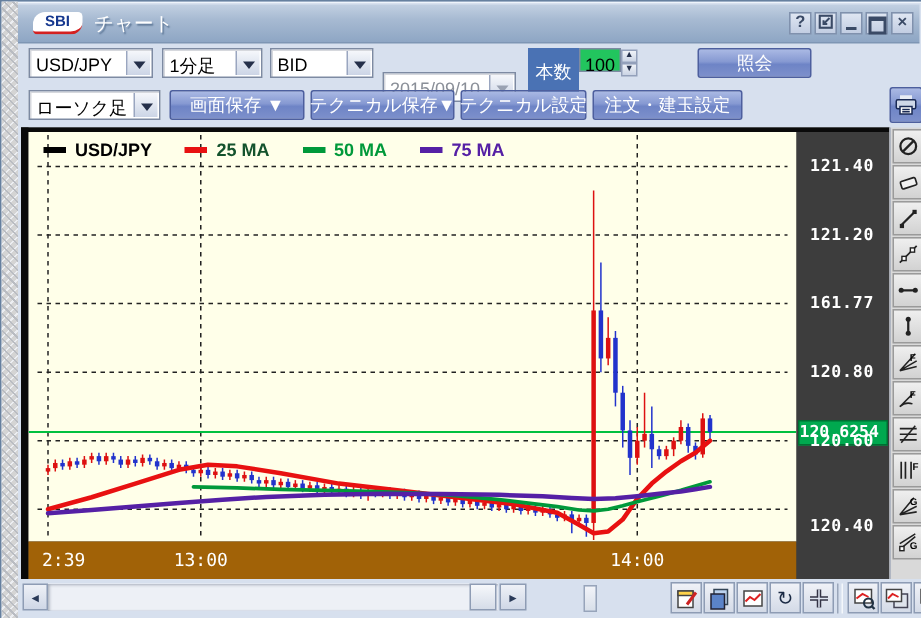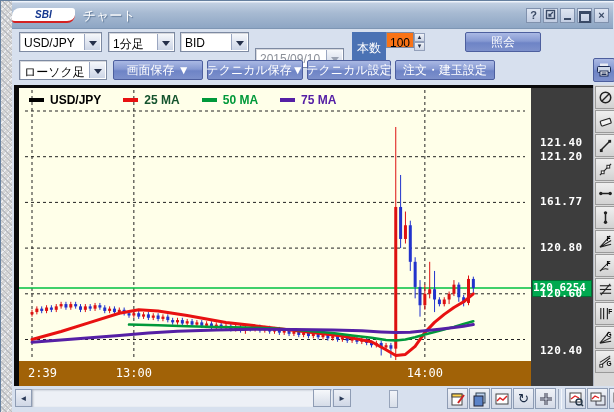--- a/index.html
+++ b/index.html
@@ -11,22 +11,22 @@
   
   #edge-strip{left:0;top:0;width:11px;height:412px;
     background:#d4d4d4;
     background-image:repeating-linear-gradient(45deg,#b9bcc2 0 1px,transparent 1px 4px),
                      repeating-linear-gradient(-45deg,#eceef2 0 1px,transparent 1px 4px);}
 
   
   #titlebar{left:11px;top:2px;width:601px;height:25px;
     background:linear-gradient(180deg,#c2d0e2 0%,#a7bad2 40%,#8ea6c4 100%);
     border-bottom:1px solid #7e96b4; display:flex;align-items:center;}
-  #logo{background:#fff;border-radius:8px 3px 8px 3px;padding:1px 23px;
-    font-style:italic;font-weight:bold;font-size:10px;color:#16388f;border-bottom:2px solid #d42121;line-height:11px;}
+  #logo{margin-left:10px;background:#fff;border-radius:8px 3px 8px 3px;padding:1px 8px;
+    font-weight:bold;font-size:10px;color:#16388f;border-bottom:2px solid #d42121;line-height:11px;}
   #title-text{color:#fff;font-size:13px;margin-left:8px;text-shadow:1px 1px 1px #5a7494;}
   .tb-btn{width:15px;height:15px;margin-left:2px;background:linear-gradient(#dfe6f2,#c2cde2);
     border:1px solid #8091ad;color:#3a4a66;font-size:11px;font-weight:bold;line-height:13px;
     text-align:center;box-sizing:border-box;}
   #tb-btns{position:absolute;right:4px;top:5px;display:flex;}
   .glyph-min{display:block;width:7px;height:2px;background:#3a4a66;margin:9px auto 0;}
   .glyph-max{display:block;width:8px;height:7px;border:2px solid #3a4a66;border-top-width:3px;margin:2px auto 0;}
 
   
   .combo{height:20px;background:#fff;border:1px solid #7d8aa2;box-sizing:border-box;
@@ -38,21 +38,21 @@
   .tri-down{width:0;height:0;border:4px solid transparent;border-top:5px solid #25304a;margin-top:7px;}
   .combo.disabled .txt{color:#8a8f98;}
   .combo.disabled .tri-down{border-top-color:#9aa2b2;}
 
   .btn-blue{background:linear-gradient(180deg,#aab9e4 0%,#8699d2 45%,#6e84c6 55%,#7d90cb 100%);
     border:1px solid #4d5f9e;color:#fff;font-size:12px;display:flex;align-items:center;
     justify-content:center;height:20px;box-sizing:border-box;border-radius:2px;white-space:nowrap;}
 
   #count-label{background:#4a72b4;color:#fff;font-size:12px;display:flex;align-items:center;
     justify-content:center;height:32px;}
-  #count-field{background:#f97316;border:1px solid #7d8aa2;box-sizing:border-box;height:16px;
+  #count-field{background:#22c55e;border:1px solid #7d8aa2;box-sizing:border-box;height:16px;
     font-size:12px;text-align:right;padding:3px 3px 0 0;}
   .spin{width:11px;height:9px;background:linear-gradient(#f0f3f8,#cbd4e4);border:1px solid #93a0ba;
     box-sizing:border-box;font-size:6px;line-height:7px;text-align:center;color:#25304a;}
 
   
   #chart-frame{left:13px;top:84px;width:579px;height:301px;background:#3d3d3d;
     border-left:5px solid #0a0a0a;border-top:3px solid #0a0a0a;box-sizing:border-box;}
   #plot{left:0;top:0;width:512px;height:273px;background:#ffffe9;}
   #legend{left:10px;top:4px;height:16px;display:flex;align-items:center;gap:0;}
   .leg-swatch{width:15px;height:4px;margin-right:6px;}
@@ -378,21 +378,21 @@
         <span class="leg-label" style="color: rgb(85, 32, 165);">75 MA</span>
       </div>
     </div>
     <div class="abs" id="time-strip">
         <div class="time-label" style="left: 9px;">2:39</div>
         <div class="time-label" style="left: 114.85px; transform: translateX(-50%);">13:00</div>
         <div class="time-label" style="left: 405.85px; transform: translateX(-50%);">14:00</div>
       </div>
     <div class="abs" id="price-axis">
       <div id="price-tag" style="top: 191.996px;">120.6254</div>
-    <div class="ytick" style="top: 16px; margin-top: 32px;">121.40</div>
+    <div class="ytick" style="top: 16px;">121.40</div>
         <div class="ytick" style="top: 61.7px;">121.20</div>
         <div class="ytick" style="top: 107.4px;">161.77</div>
         <div class="ytick" style="top: 153.1px;">120.80</div>
         <div class="ytick" style="top: 198.8px;">120.60</div>
         <div class="ytick" style="top: 256px;">120.40</div>
       </div>
   </div>
 
   <div class="abs" id="right-tools">
     <div class="rt-btn">

